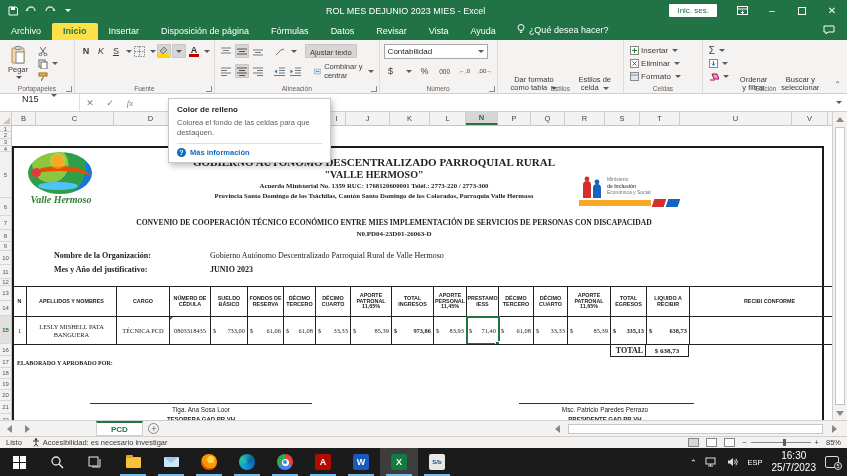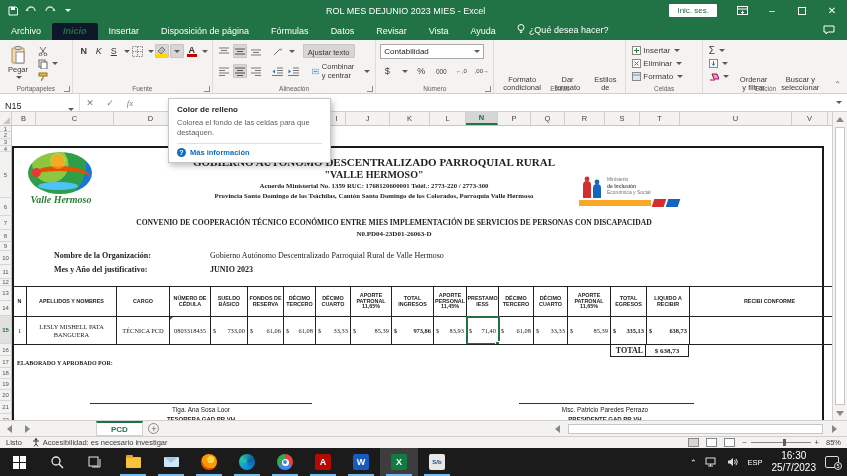--- a/index.html
+++ b/index.html
@@ -13,21 +13,21 @@
   #titlebar { left:0;top:0;width:847px;height:21px;background:#217346;display:flex;align-items:center;color:#fff; }
   .qat { display:flex;align-items:center;gap:7px;padding-left:8px;width:150px; }
   .qat svg { display:block; }
   #title { flex:1;text-align:center;font-size:9px;color:#fff; }
   .signin { background:#fff;color:#1e6b41;font-size:8px;padding:2px 8px;border-radius:1px;margin-right:10px;margin-left:8px; }
   .wbtn { width:30px;height:21px;display:flex;align-items:center;justify-content:center;font-size:10px;color:#fff; }
 
   
   #tabrow { left:0;top:21px;width:847px;height:19px;background:#217346;display:flex;align-items:flex-end;color:#fff; }
   .rtab { padding:3px 11px 4px;font-size:9px; }
-  .rtab.active { background:#0f172a;color:#217346;font-weight:bold;border-radius:2px 2px 0 0;font-style:italic; }
+  .rtab.active { background:#fde047;color:#217346;font-weight:bold;border-radius:2px 2px 0 0; }
   .tellme { display:flex;align-items:center;gap:4px;padding:3px 10px 4px;font-size:9px; }
   #comment-bubble { margin-left:auto;margin-right:12px;margin-bottom:3px; }
 
   
   #ribbon { left:0;top:40px;width:847px;height:54px;background:#f5f3f2;border-bottom:1px solid #d2d0ce;display:flex; }
   .grp { position:relative;height:100%;border-right:1px solid #dedcda;padding:3px 4px 11px;display:flex;gap:4px; }
   .glabel { position:absolute;bottom:1px;left:0;right:0;text-align:center;font-size:6.5px;color:#605e5c; }
   .dlg { position:absolute;bottom:1px;right:2px;width:6px;height:6px;border-right:1px solid #8a8886;border-bottom:1px solid #8a8886;font-size:5px;color:#8a8886;line-height:2px; }
   .bigbtn { display:flex;flex-direction:column;align-items:center;justify-content:center;gap:2px;padding:1px 4px;font-size:7.5px;color:#3b3a39;text-align:center;line-height:1.15; }
   .minicol { display:flex;flex-direction:column;justify-content:flex-start;gap:2px;padding-top:2px; }
@@ -36,21 +36,21 @@
   .fontbox { width:96px;height:15px;border:1px solid #aaa8a6;background:#fff;font-size:8px;display:flex;align-items:center;justify-content:space-between;padding:0 3px; }
   .sizebox { width:30px;height:15px;border:1px solid #aaa8a6;background:#fff;font-size:8px;display:flex;align-items:center;justify-content:space-between;padding:0 3px; }
   .fbtn { min-width:14px;height:14px;display:flex;align-items:center;justify-content:center;font-size:9px;color:#3b3a39;padding:0 1px; }
   .fbtn b { font-weight:bold; }
   .hl { background:#d8d6d4;border:1px solid #c8c6c4;border-radius:1px;flex-direction:column; }
   .numbox { width:104px;height:15px;border:1px solid #aaa8a6;background:#fff;font-size:8px;display:flex;align-items:center;justify-content:space-between;padding:0 3px; }
   .estbtn { display:flex;flex-direction:column;align-items:center;gap:1px;font-size:7.5px;color:#3b3a39;padding:2px 5px;text-align:center;line-height:1.1;margin-top:30px; }
 
   
   #fbar { left:0;top:94px;width:847px;height:18px;background:#fff;border-bottom:1px solid #d2d0ce;display:flex;align-items:stretch; }
-  #namebox { width:80px;border-right:1px solid #e1dfdd;display:flex;align-items:flex-end;justify-content:space-between;padding:0 5px;font-size:9px; }
+  #namebox { width:80px;border-right:1px solid #e1dfdd;display:flex;align-items:flex-start;justify-content:space-between;padding:0 22px;font-size:9px; }
   .fico { width:20px;display:flex;align-items:center;justify-content:center;color:#808080;font-size:9px; }
   #fx-input { flex:1; }
   #fbar-chev { width:18px;display:flex;align-items:center;justify-content:center; }
 
   
   #chead { left:0;top:112px;width:832px;height:14px;background:#f3f2f1;border-bottom:1px solid #c8c6c4;display:flex; }
   #corner { width:12px;height:100%;border-right:1px solid #d0cecc;position:relative; }
   #corner:after { content:"";position:absolute;right:1px;bottom:1px;border-left:7px solid transparent;border-bottom:7px solid #c8c6c4; }
   .ch { height:100%;border-right:1px solid #d0cecc;display:flex;align-items:center;justify-content:center;font-size:7.5px;color:#444;overflow:hidden; }
   .ch.sel { background:#d6d6d6;border-bottom:2px solid #217346;color:#1e6b41;font-weight:bold; }
@@ -392,29 +392,20 @@
       <div class="fbtn" style="font-size:6px">←,0</div>
       <div class="fbtn" style="font-size:6px">,00→</div>
     </div>
     <div class="glabel">Número</div>
     <div class="dlg"></div>
   </div>
 
   <div class="grp" style="width:132px">
     <div class="estbtn">
       <svg width="16" height="15" viewBox="0 0 16 15">
-          <rect x="1" y="1" width="14" height="13" fill="#fff" stroke="#999"></rect>
-          <rect x="3" y="3" width="3" height="9" fill="#e05a4e"></rect>
-          <rect x="7" y="6" width="3" height="6" fill="#4a79c4"></rect>
-          <rect x="11" y="4" width="3" height="8" fill="#e05a4e"></rect>
-        </svg>
-      <span><span>Formato condicional</span> <span class="car"></span></span>
-    </div>
-    <div class="estbtn">
-      <svg width="16" height="15" viewBox="0 0 16 15">
           <rect x="1" y="2" width="14" height="11" fill="#fff" stroke="#999"></rect>
           <path d="M1 5.5h14M1 9h14M5.5 2v11M10.5 2v11" stroke="#bbb"></path>
           <path d="M10 9l4 4 1.5-1-2-3z" fill="#5a8ac6"></path>
         </svg>
       <span><span>Dar formato como tabla</span> <span class="car"></span></span>
     </div>
     <div class="estbtn">
       <svg width="16" height="15" viewBox="0 0 16 15">
           <rect x="1" y="3" width="13" height="9" fill="#cfe3f5" stroke="#999"></rect>
           <path d="M9 8l4 4 1.5-1-2-3z" fill="#5a8ac6"></path>

